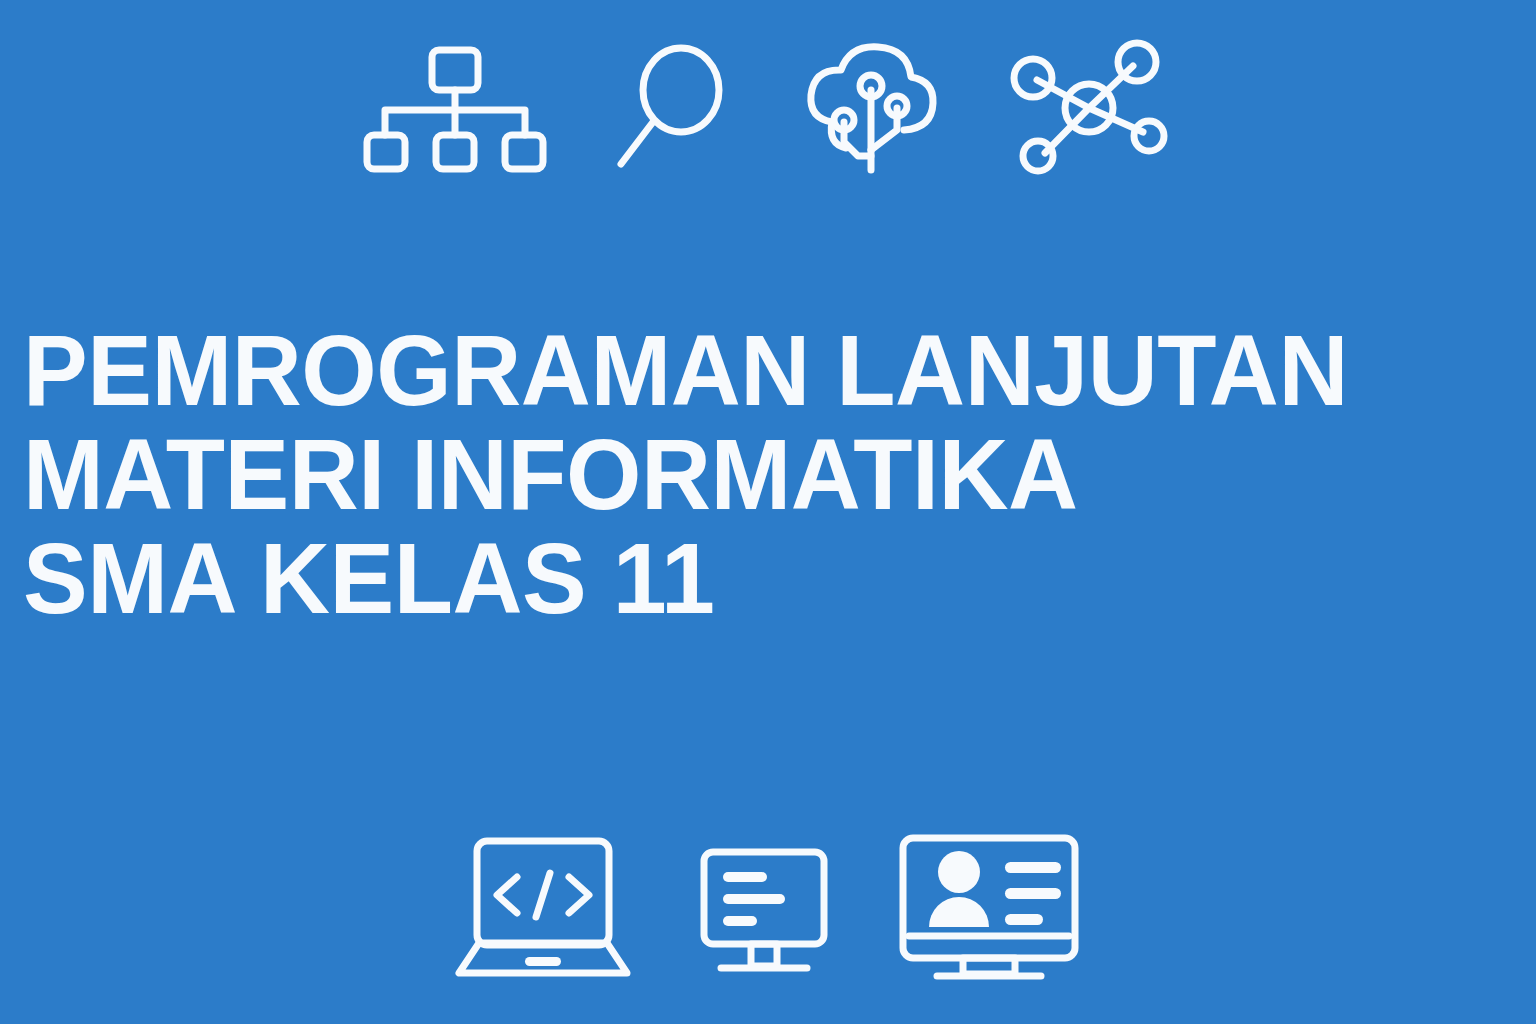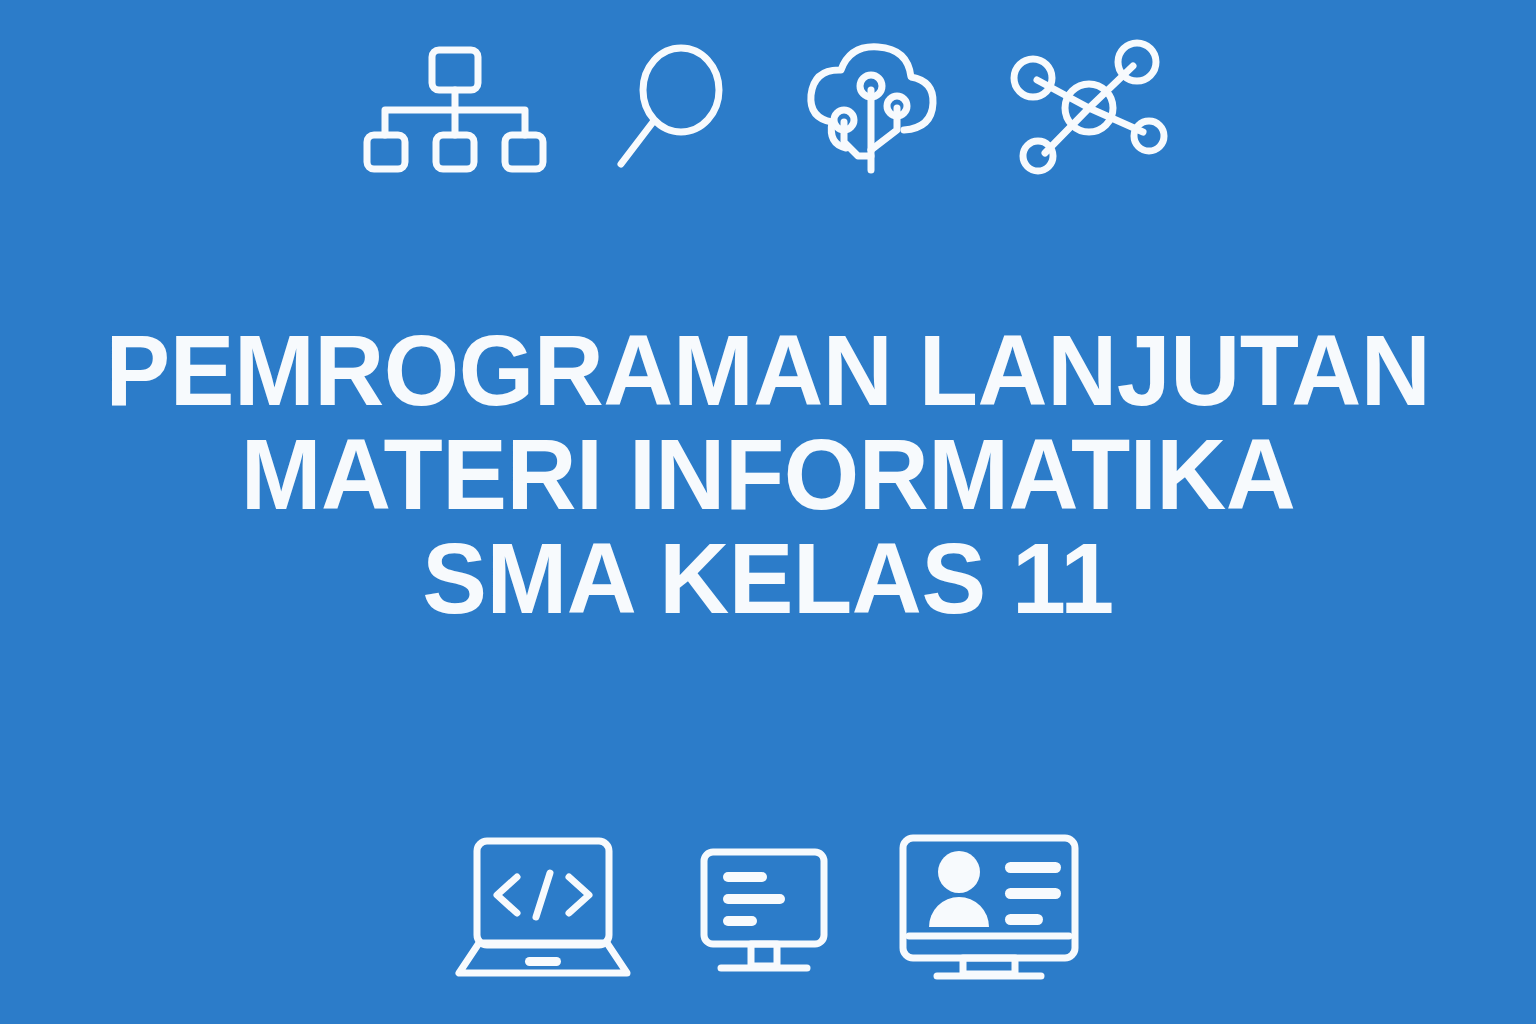--- a/index.html
+++ b/index.html
@@ -54,21 +54,21 @@
     fill: #F7FAFD;
     stroke: none;
   }
 
   
   #title-block {
     position: absolute;
     left: 0;
     top: 318px;
     width: 100%;
-    text-align: center;
+    text-align: left;
   }
   .title-line {
     display: block;
     color: #F7FAFD;
     font-family: "Liberation Sans", sans-serif;
     font-weight: bold;
     font-size: 100px;
     line-height: 104px;
     letter-spacing: -0.5px;
     white-space: nowrap;

